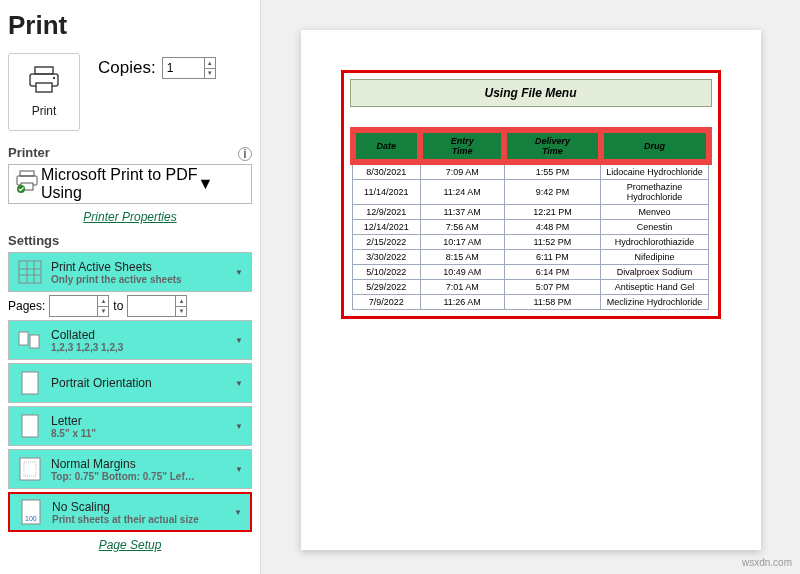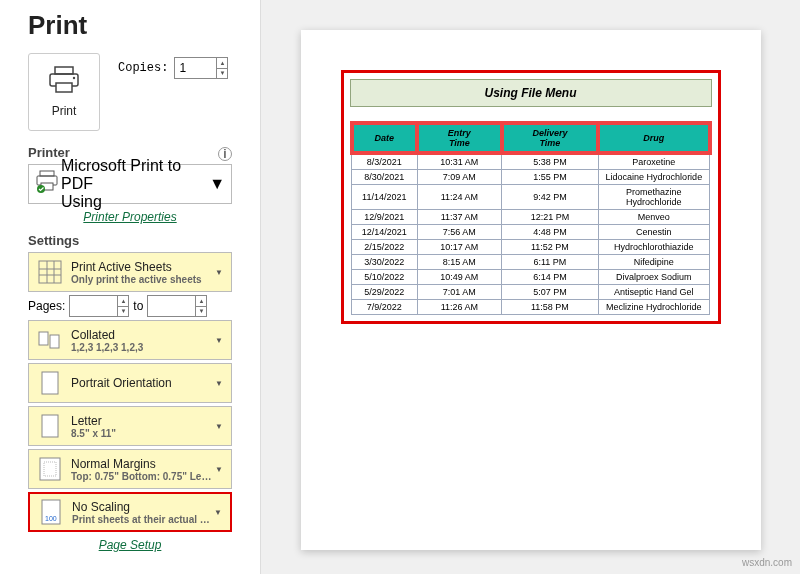--- a/index.html
+++ b/index.html
@@ -1,51 +1,51 @@
 <!DOCTYPE html>
 <html><head>
 <meta charset="utf-8">
 <style>
 * { box-sizing: border-box; margin: 0; padding: 0; font-family: "Segoe UI", sans-serif; }
 body { background: #fff; width: 800px; height: 574px; overflow: hidden; }
 .container { display: flex; height: 100%; }
-.left-panel { width: 260px; padding: 10px 28px; background: #fff; }
+.left-panel { width: 260px; padding: 10px 8px; background: #fff; }
 .title { font-size: 26px; font-weight: 600; color: #222; margin-bottom: 12px; }
 .top-row { display: flex; align-items: flex-start; gap: 18px; margin-bottom: 14px; }
 .print-btn { width: 72px; height: 78px; border: 1px solid #ccc; border-radius: 3px; display: flex; flex-direction: column; align-items: center; justify-content: center; gap: 6px; cursor: pointer; }
 .print-btn .printer-icon svg { width: 32px; height: 28px; }
 .print-btn-label { font-size: 12px; color: #222; }
 .copies-row { display: flex; align-items: center; gap: 6px; margin-top: 4px; }
-.copies-label { font-size: 12px; font-family: Liberation Mono, monospace; }
+.copies-label { font-size: 17px; }
 .spinner { display: flex; align-items: stretch; height: 22px; }
 .spinner input { width: 42px; border: 1px solid #888; border-right: none; padding: 0 4px; font-size: 12px; }
 .spinner .arrows { display: flex; flex-direction: column; border: 1px solid #888; width: 12px; }
 .spinner .arrows div { font-size: 6px; line-height: 1; display: flex; align-items: center; justify-content: center; flex: 1; cursor: pointer; color: #555; }
 .spinner .arrows div:first-child { border-bottom: 1px solid #888; }
 .section-label { font-size: 13px; color: #444; margin: 6px 0 4px; font-weight: bold; }
 .info-icon { float: right; font-size: 12px; color: #666; border: 1px solid #999; border-radius: 50%; width: 14px; height: 14px; display: inline-flex; align-items: center; justify-content: center; margin-top: 2px; cursor: pointer; }
-.dropdown { display: flex; align-items: center; border: 1px solid #bbb; height: 40px; padding: 0 6px; margin-bottom: 3px; cursor: pointer; background: #fef9c3; }
+.dropdown { display: flex; align-items: center; border: 1px solid #bbb; height: 40px; padding: 0 6px; margin-bottom: 3px; cursor: pointer; background: #5eead4; }
 .dropdown.highlighted { border: 2px solid #d00; }
 .dropdown .icon-box { width: 30px; height: 30px; display: flex; align-items: center; justify-content: center; margin-right: 6px; }
 .dropdown .text-box { flex: 1; overflow: hidden; }
 .dropdown .dd-title { font-size: 12px; color: #222; white-space: nowrap; }
 .dropdown .dd-sub { font-size: 10px; color: #666; white-space: nowrap; overflow: hidden; text-overflow: ellipsis; font-weight: bold; }
 .dropdown .chevron { font-size: 8px; color: #555; padding: 0 2px; }
 .printer-block { display: flex; align-items: center; border: 1px solid #bbb; height: 40px; padding: 0 6px; margin-bottom: 3px; cursor: pointer; }
 .link-row { text-align: center; margin: 2px 0 8px; font-style: italic; }
 .link { font-size: 12px; color: #0f6e3f; text-decoration: underline; cursor: pointer; }
 .pages-row { display: flex; align-items: center; gap: 4px; margin: 3px 0; font-size: 12px; }
 .pages-row input { width: 48px; height: 22px; border: 1px solid #888; border-right: none; font-size: 12px; padding: 0 4px; }
 .pages-row .spinner { height: 22px; }
 .right-panel { flex: 1; background: #f0f0f0; display: flex; align-items: flex-start; justify-content: center; padding-top: 30px; border-left: 1px solid #ddd; }
 .page { width: 460px; height: 520px; background: #fff; box-shadow: 0 2px 8px rgba(0,0,0,0.2); padding: 40px 40px; }
 .page-inner { border: 3px solid #d00; padding: 6px; }
-.tbl-title { text-align: center; font-style: italic; font-weight: bold; font-size: 12px; padding: 6px; background: #e4edd9; border: 1px solid #92a57e; margin-bottom: 14px; }
+.tbl-title { text-align: center; font-style: italic; font-weight: bold; font-size: 12px; padding: 6px; background: #e4edd9; border: 1px solid #92a57e; margin-bottom: 20px; }
 table.preview { width: 100%; border-collapse: collapse; font-size: 9px; }
-table.preview th { background: #14b8a6; border: 4px solid #ef4444; padding: 3px 21px; font-weight: bold; font-style: italic; }
+table.preview th { background: #15803d; border: 6px solid #ef4444; padding: 3px 21px; font-weight: bold; font-style: italic; }
 table.preview td { border: 1px solid #9ea9bd; padding: 2px 4px; text-align: center; }
 .watermark { position: absolute; bottom: 6px; right: 8px; font-size: 10px; color: #999; }
 </style>
 </head>
 <body>
 
 <div class="container">
   <div class="left-panel">
     <div class="title">Print</div>
 
@@ -211,26 +211,20 @@
           <thead>
               <tr id="preview-head">
                 <th>Date</th>
                 <th>Entry Time</th>
                 <th>Delivery Time</th>
                 <th>Drug</th>
               </tr>
             </thead>
           <tbody id="preview-body">
               <tr>
-                <td>8/3/2021</td>
-                <td>10:31 AM</td>
-                <td>5:38 PM</td>
-                <td>Paroxetine</td>
-              </tr>
-              <tr>
                 <td>8/30/2021</td>
                 <td>7:09 AM</td>
                 <td>1:55 PM</td>
                 <td>Lidocaine Hydrochloride</td>
               </tr>
               <tr>
                 <td>11/14/2021</td>
                 <td>11:24 AM</td>
                 <td>9:42 PM</td>
                 <td>Promethazine Hydrochloride</td>

